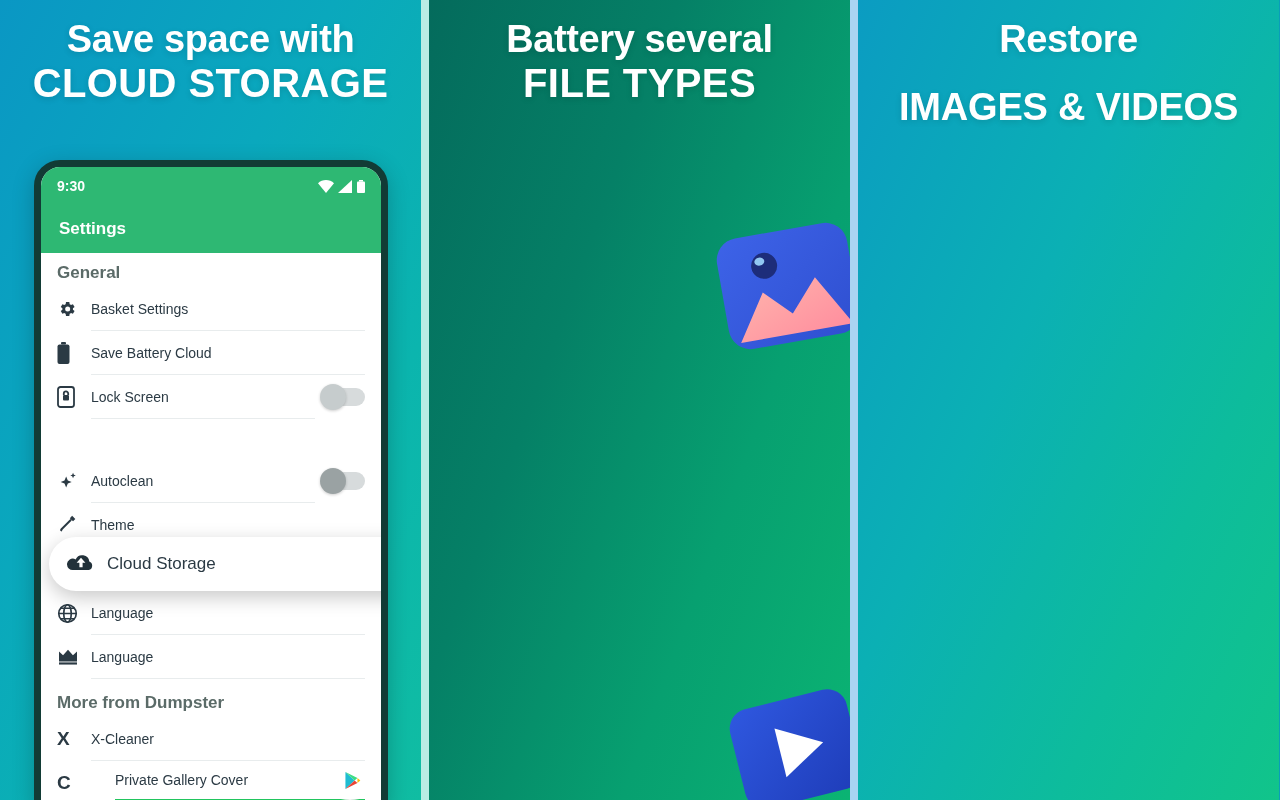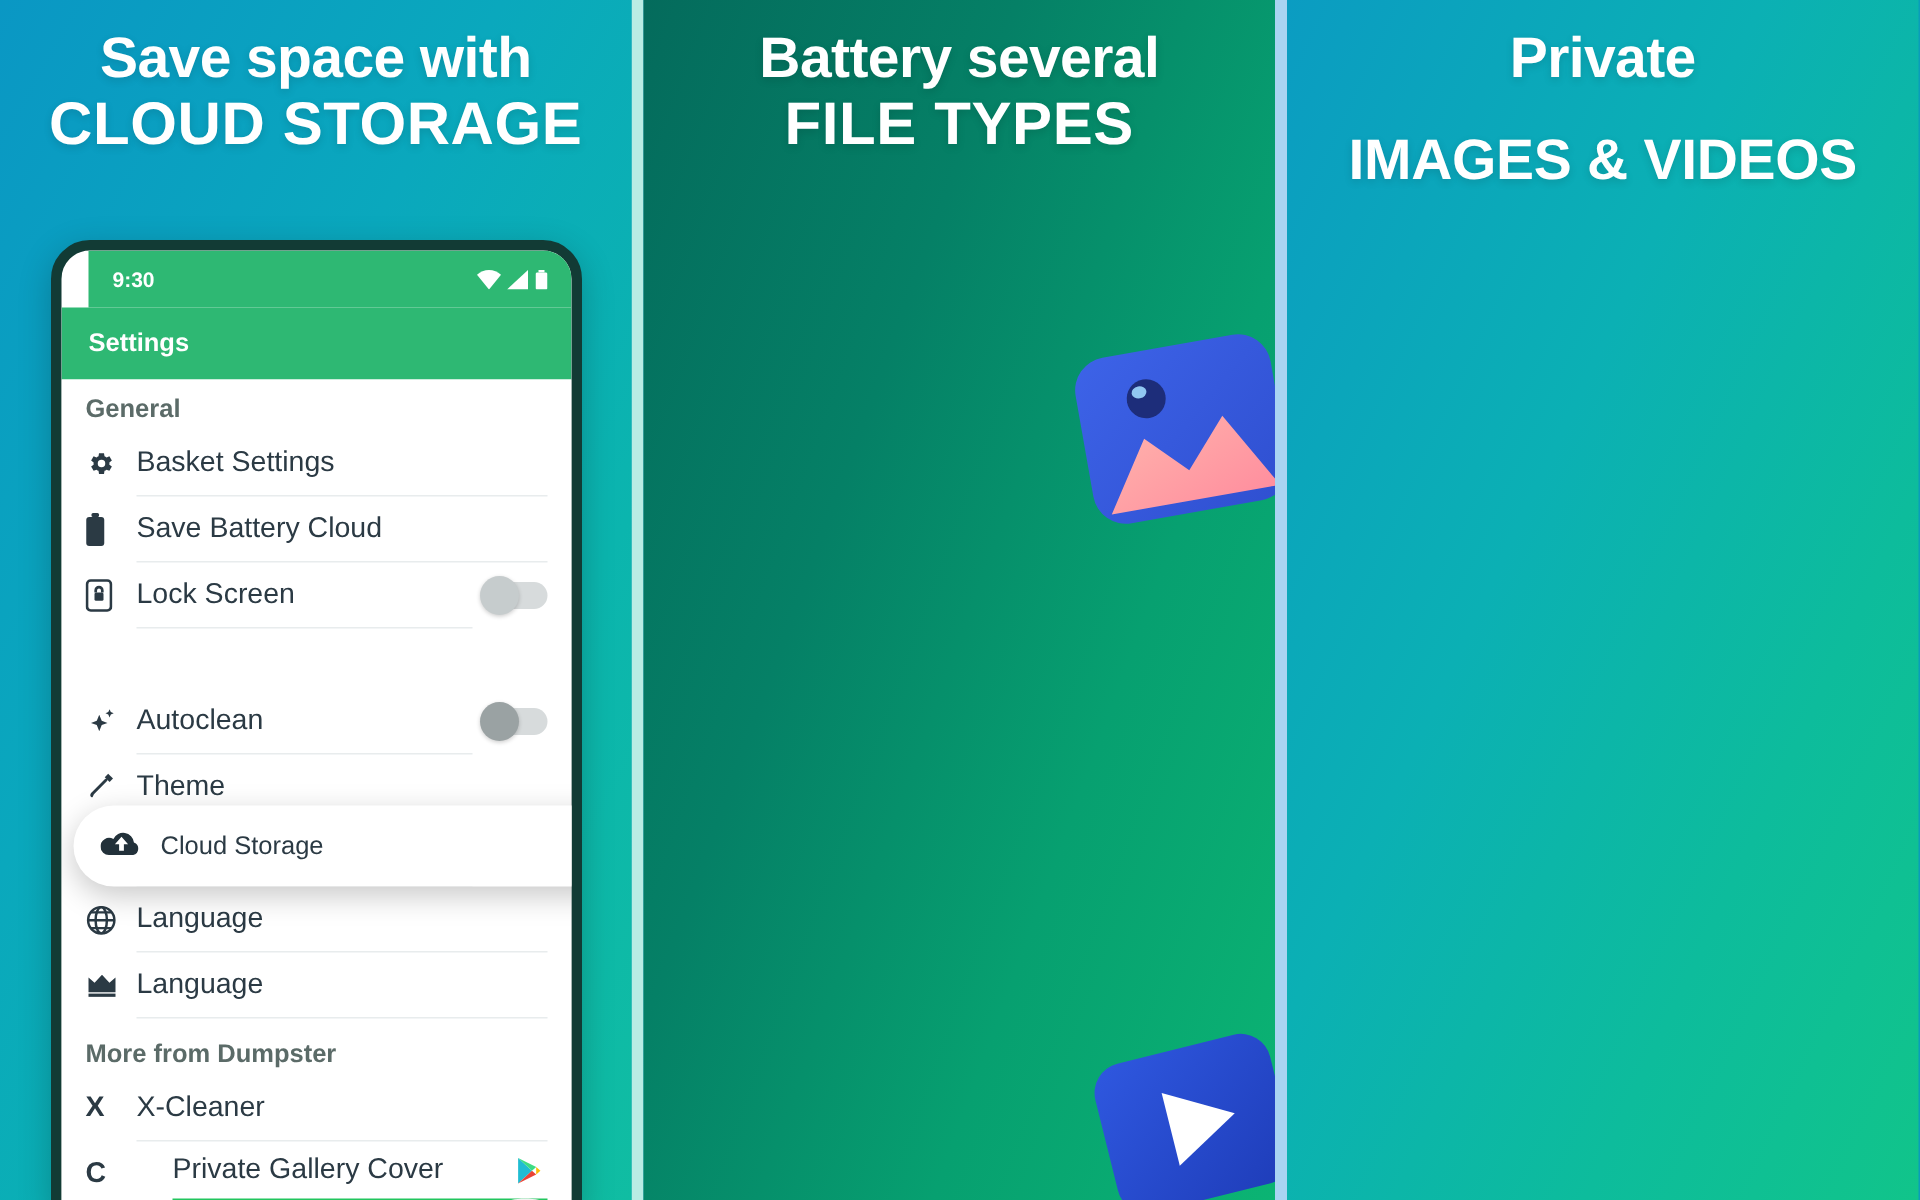--- a/index.html
+++ b/index.html
@@ -23,31 +23,31 @@
   .hl1 { font-size:38px; font-weight:700; line-height:1.12; letter-spacing:-.4px; }
   .hl2 { font-size:40px; font-weight:800; line-height:1.12; letter-spacing:.4px; }
   #panel3 .hl2 { font-size:38px; letter-spacing:-.2px;margin-top:25px; }
 
   
   .phone { position:absolute; border:7px solid #123b35; border-radius:26px 26px 0 0;
            background:#fff; overflow:hidden; box-shadow:0 6px 22px rgba(0,0,0,.22); }
   #phone1 { left:34px; top:160px; width:354px; height:648px; }
 
   .statusbar { height:38px; background:#2eb873; color:#fff; display:flex; align-items:center;
-               justify-content:space-between; padding:0 16px; font-size:14px; font-weight:600;margin-left:18px; }
+               justify-content:space-between; padding:0 16px; font-size:14px; font-weight:600; }
   .sb-icons { display:flex; align-items:center; gap:4px; }
 
   
   .appbar1 { background:#2eb873; color:#fff; height:48px; display:flex; align-items:center;
              padding:0 18px; font-size:17px; font-weight:700; }
   .setlist { background:#fff; }
   .sec-label { font-size:17px; color:#5b6b68; padding:10px 16px 4px 16px; font-weight:600; }
   .srow { display:flex; align-items:center; height:44px; padding:0 16px; }
   .srow .ico { width:34px; display:flex; align-items:center; color:#2b3a44; }
-  .srow .lbl { flex:1; font-size:19px; color:#2b3a44; border-bottom:1px solid #e8eced;
+  .srow .lbl { flex:1; font-size:14px; color:#2b3a44; border-bottom:1px solid #e8eced;
                height:44px; display:flex; align-items:center; }
   .srow:last-child .lbl { border-bottom:6px solid #22c55e;margin-left:24px; }
   .tgl { width:42px; height:18px; border-radius:9px; position:relative; flex:0 0 42px; margin-left:8px; }
   .tgl.on { background:#bfe8d2; }
   .tgl.on::after { content:""; position:absolute; right:-2px; top:-4px; width:26px; height:26px;
                    border-radius:50%; background:#06c755; box-shadow:0 1px 3px rgba(0,0,0,.25); }
   .tgl.off { background:#d7dbdc; }
   .tgl.off::after { content:""; position:absolute; left:-3px; top:-4px; width:26px; height:26px;
                     border-radius:50%; background:#9aa2a3; box-shadow:0 1px 3px rgba(0,0,0,.2); }
   .tgl.locked::after { background:#c6cccd; }
@@ -269,19 +269,19 @@
       </defs>
       <rect x="4" y="4" width="120" height="102" rx="20" fill="url(#bl2)"></rect>
       <path d="M48 30 92 55 48 80z" fill="#fff"></path>
     </svg>
   </div>
 
   <div class="sep" id="sep2"></div>
 
   <div class="panel" id="panel3">
     <div class="headline">
-      <div class="hl1">Private</div>
+      <div class="hl1">Restore</div>
       <div class="hl2">IMAGES &amp; VIDEOS</div>
     </div>
 
   </div>
 
 </div>
 
 </body></html>

